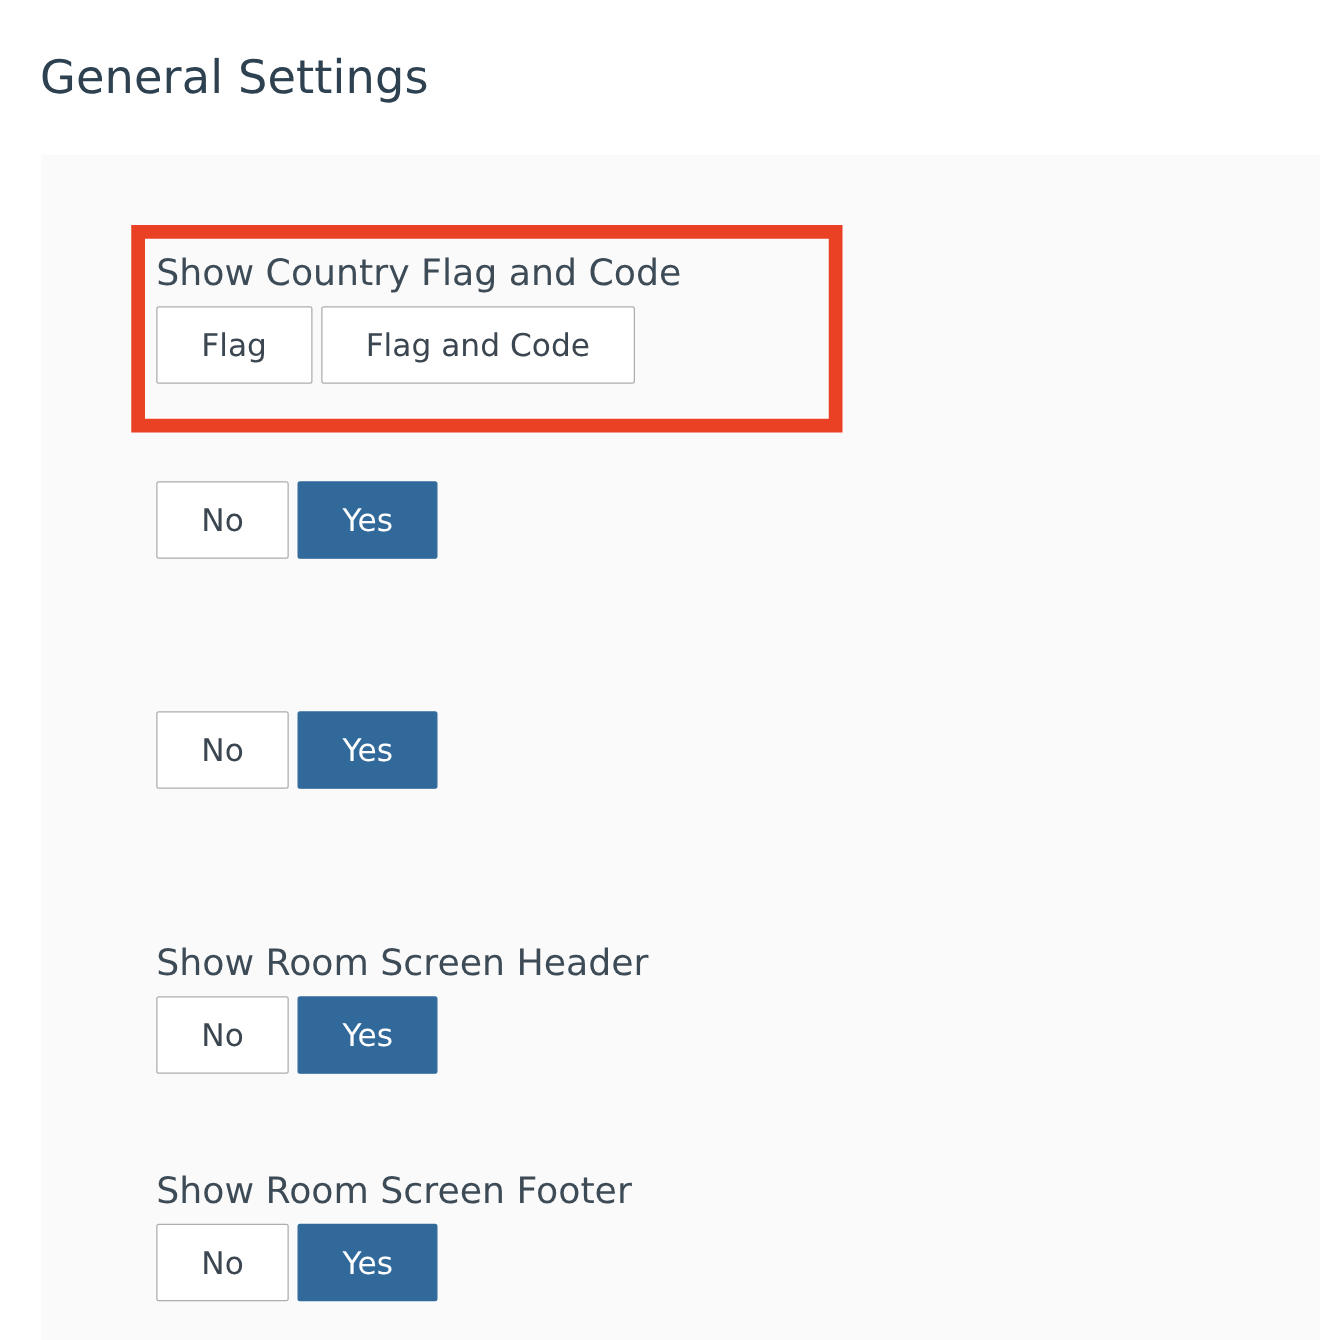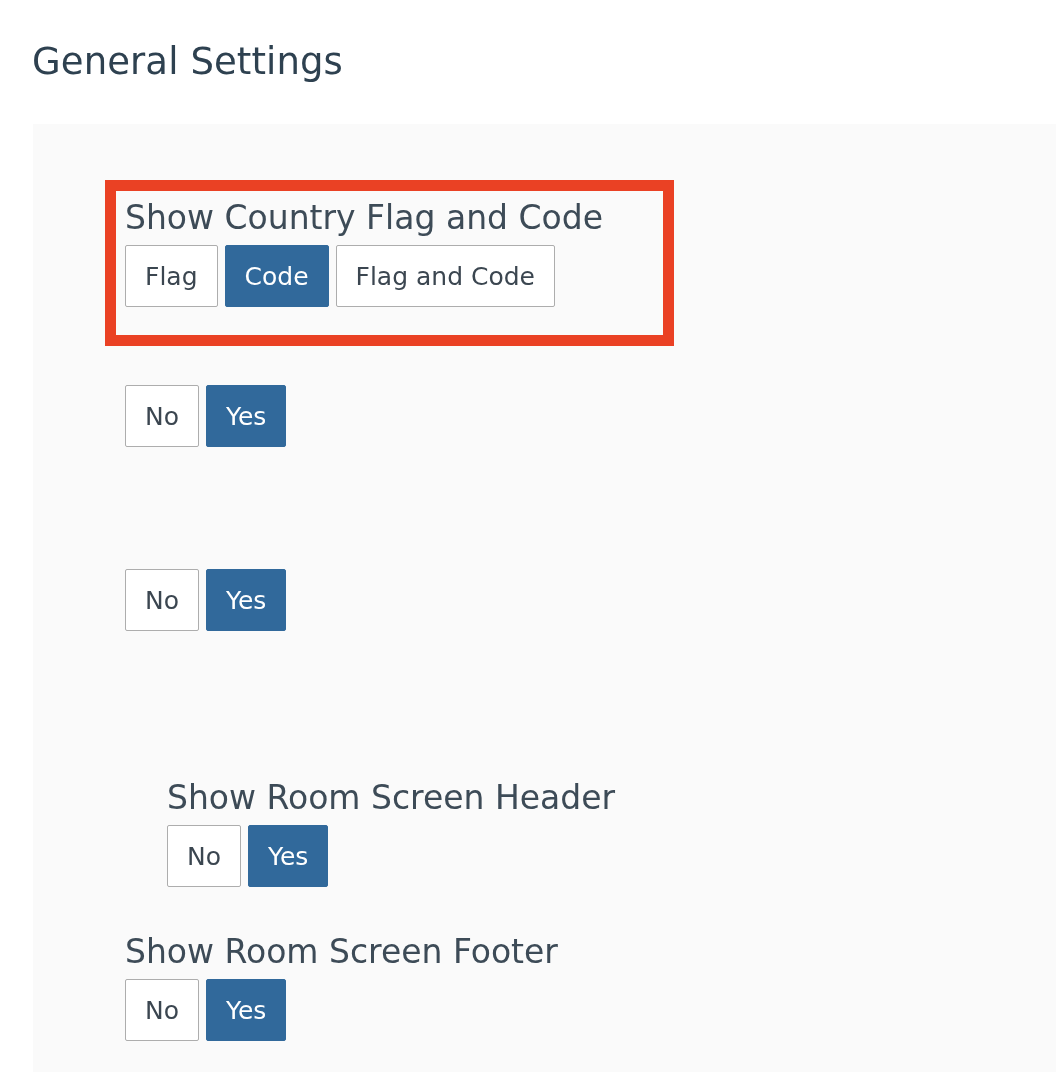--- a/index.html
+++ b/index.html
@@ -46,40 +46,40 @@
     background: #fafafa;
     box-sizing: border-box;
   }
 
   
   .setting-group {
     position: absolute;
     left: 92px;
   }
   .setting-group .group-label {
-    font-size: 33px;
+    font-size: 29px;
     line-height: 34px;
     color: #3d4b57;
     white-space: nowrap;
     margin: 0 0 10px 0;
     padding: 0;
     font-weight: 400;
   }
 
   .btn-row {
     display: flex;
     align-items: stretch;
     gap: 7px;
   }
 
   .opt-btn {
     box-sizing: border-box;
     height: 62px;
     min-width: 56px;
-    padding: 0 19px;
+    padding: 0 35px;
     display: inline-flex;
     align-items: center;
     justify-content: center;
     font-family: "DejaVu Sans", "Liberation Sans", sans-serif;
     font-size: 25px;
     line-height: 1;
     border-radius: 2px;
     cursor: pointer;
     user-select: none;
     white-space: nowrap;
@@ -105,37 +105,36 @@
     box-sizing: border-box;
     border: 11px solid #ea4124;
     background: transparent;
     pointer-events: none;
   }
 
   
   #group-0 { top: 77px; }   
   #group-1 { top: 261px; }
   #group-2 { top: 445px; }
-  #group-3 { top: 657px; margin-left: 42px; }
+  #group-3 { top: 629px; }
   #group-4 { top: 811px; }
 </style>
 </head>
 <body>
 
 <div class="page">
 
   <h1 class="page-title">General Settings</h1>
 
   <div class="settings-panel">
 
     <div class="setting-group" id="group-0">
       <div class="group-label">Show Country Flag and Code</div>
       <div class="btn-row">
         <div class="opt-btn inactive">Flag</div>
-        <div class="opt-btn active">Code</div>
         <div class="opt-btn inactive">Flag and Code</div>
       </div>
     </div>
 
     <div class="setting-group" id="group-1">
       <div class="btn-row">
         <div class="opt-btn inactive">No</div>
         <div class="opt-btn active">Yes</div>
       </div>
     </div>

